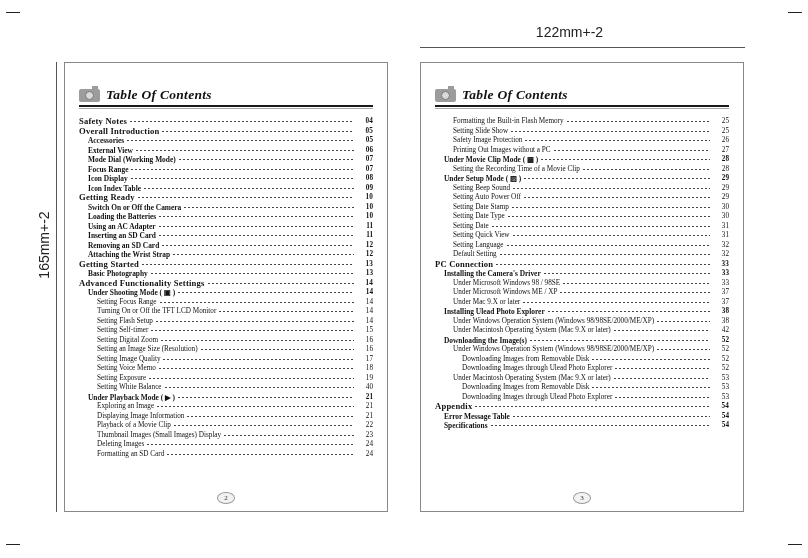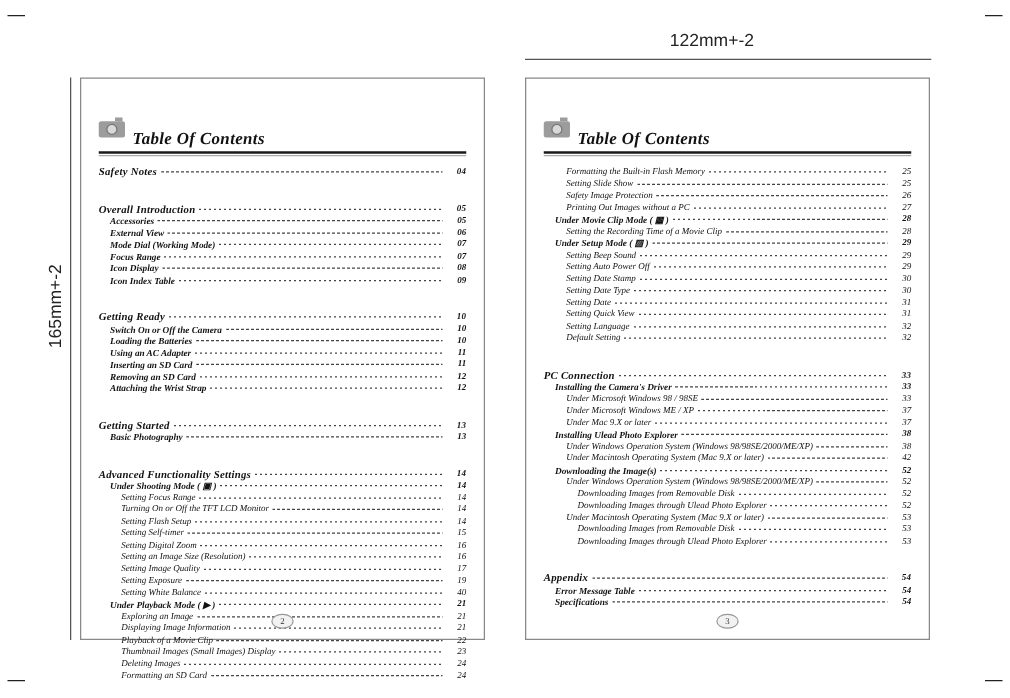--- a/index.html
+++ b/index.html
@@ -26,35 +26,35 @@
   .page{
     position:absolute;top:62px;width:324px;height:450px;background:#fff;
     border:1px solid #888;box-sizing:border-box;padding:24px 14px 10px 14px;
   }
   .page.left{left:64px;}
   .page.right{left:420px;}
 
   .hdr{display:flex;align-items:center;gap:6px;}
   .hdr .title{
     font-size:13.5px;font-weight:bold;font-style:italic;
-    font-family:"Liberation Serif", serif;letter-spacing:.3px;white-space:nowrap;margin-top:16px;
+    font-family:"Liberation Serif", serif;letter-spacing:.3px;white-space:nowrap;
   }
   .cam{position:relative;width:21px;height:13px;background:#9c9c9c;border-radius:2px;flex:none;}
   .cam::before{
     content:"";position:absolute;left:6px;top:2px;width:7px;height:7px;
     background:#d9d9d9;border:1px solid #777;border-radius:50%;
   }
   .cam::after{content:"";position:absolute;right:2px;top:-3px;width:6px;height:3px;background:#9c9c9c;}
   .rule{height:2px;background:#1a1a1a;margin:2px 0 1px 0;}
   .rule2{height:1px;background:#aaa;margin:0 0 8px 0;}
 
   
-  .entries{margin-top:2px;font-style:italic;}
+  .entries{margin-top:2px;}
   .row{display:flex;align-items:center;line-height:9.5px;white-space:nowrap;}
-  .row.gap{margin-top:20px;}
+  .row.gap{margin-top:0;}
   .row .label{flex:none;}
   .row .leader{
     flex:1;height:1px;margin:0 3px;min-width:6px;
     background-image:repeating-linear-gradient(to right,#444 0 2px,transparent 2px 4px);
   }
   .row .pg{flex:none;width:16px;text-align:right;font-size:7.2px;}
   .row.h1{font-size:8.6px;font-weight:bold;letter-spacing:.2px;}
   .row.h2{font-size:7.4px;font-weight:bold;}
   .row.item{font-size:7.2px;font-weight:normal;}
   .lvl0{padding-left:0;}
@@ -215,20 +215,25 @@
         <span class="label">Setting an Image Size (Resolution)</span>
         <span class="leader"></span>
         <span class="pg">16</span>
       </div>
       <div class="row item lvl2">
         <span class="label">Setting Image Quality</span>
         <span class="leader"></span>
         <span class="pg">17</span>
       </div>
       <div class="row item lvl2">
+        <span class="label">Setting Voice Memo</span>
+        <span class="leader"></span>
+        <span class="pg">18</span>
+      </div>
+      <div class="row item lvl2">
         <span class="label">Setting Exposure</span>
         <span class="leader"></span>
         <span class="pg">19</span>
       </div>
       <div class="row item lvl2">
         <span class="label">Setting White Balance</span>
         <span class="leader"></span>
         <span class="pg">40</span>
       </div>
       <div class="row h2 lvl1">

